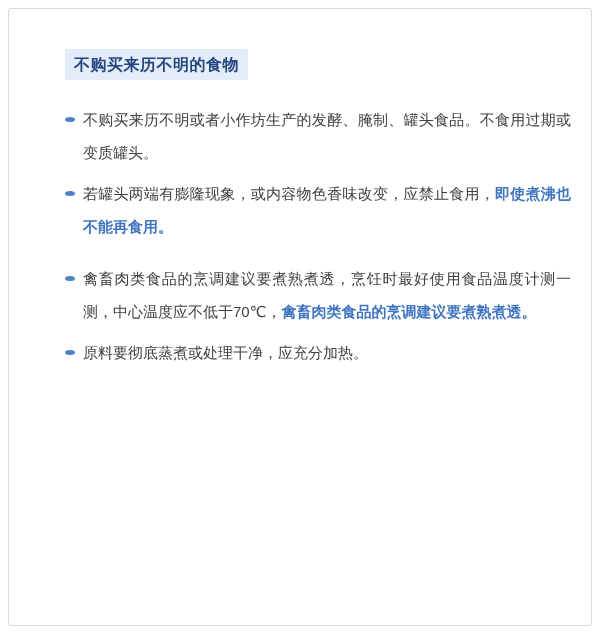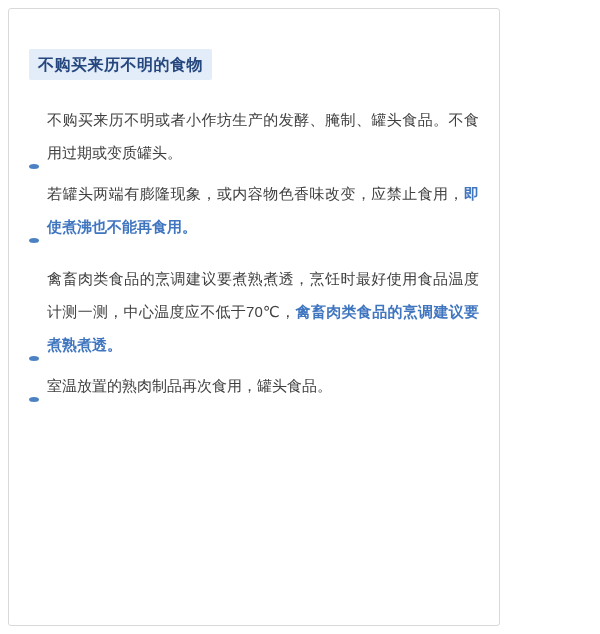--- a/index.html
+++ b/index.html
@@ -7,40 +7,41 @@
     --header-text:#25477e;
     --highlight:#4076c0;
     --bullet:#4c82c3;
     --body-text:#404040;
     --border:#d9d9d9;
   }
   *{margin:0;padding:0;box-sizing:border-box;}
   html,body{width:600px;height:634px;background:#ffffff;
     font-family:"Liberation Sans","DejaVu Sans",sans-serif;}
   .frame{
-    position:absolute;left:8px;top:8px;width:492px;height:618px;
+    position:absolute;left:8px;top:8px;width:584px;height:618px;
     background:#ffffff;border:1px solid var(--border);border-radius:3px;
     overflow:hidden;
+    padding-left:36px;
   }
   .content{padding:40px 20px 0 20px;}
   .section{margin-bottom:19px;}
   .header-badge{
     display:inline-block;
     background:var(--header-bg);
     color:var(--header-text);
     font-size:16px;font-weight:bold;
     line-height:1;
     padding:8px 9px 7px 9px;
     border-radius:2px;
     letter-spacing:0.5px;
     margin-bottom:23px;
   }
   ul.bullets{list-style:none;}
   li.bullet{
-    display:flex;align-items:flex-end;
+    display:flex;align-items:flex-start;
     margin-bottom:8px;
   }
   .dot{
     flex:0 0 10px;
     width:5px;height:5px;border-radius:50%;
     background:var(--bullet);
     margin-top:14px;margin-right:8px;
   }
   .btext{
     flex:1;
@@ -65,17 +66,17 @@
             <p class="btext"><span>若罐头两端有膨隆现象，或内容物色香味改变，应禁止食用，</span><span class="hl">即使煮沸也不能再食用。</span></p>
           </li>
         </ul></section>
       <section class="section"><ul class="bullets">
           <li class="bullet">
             <span class="dot"></span>
             <p class="btext"><span>禽畜肉类食品的烹调建议要煮熟煮透，烹饪时最好使用食品温度计测一测，中心温度应不低于70℃，</span><span class="hl">禽畜肉类食品的烹调建议要煮熟煮透。</span></p>
           </li>
           <li class="bullet">
             <span class="dot"></span>
-            <p class="btext"><span>室温放置的熟肉制品再次食用，罐头食品。</span></p>
+            <p class="btext"><span>原料要彻底蒸煮或处理干净，应充分加热。</span></p>
           </li>
         </ul></section>
     </div>
 </div>
 
 </body></html>

